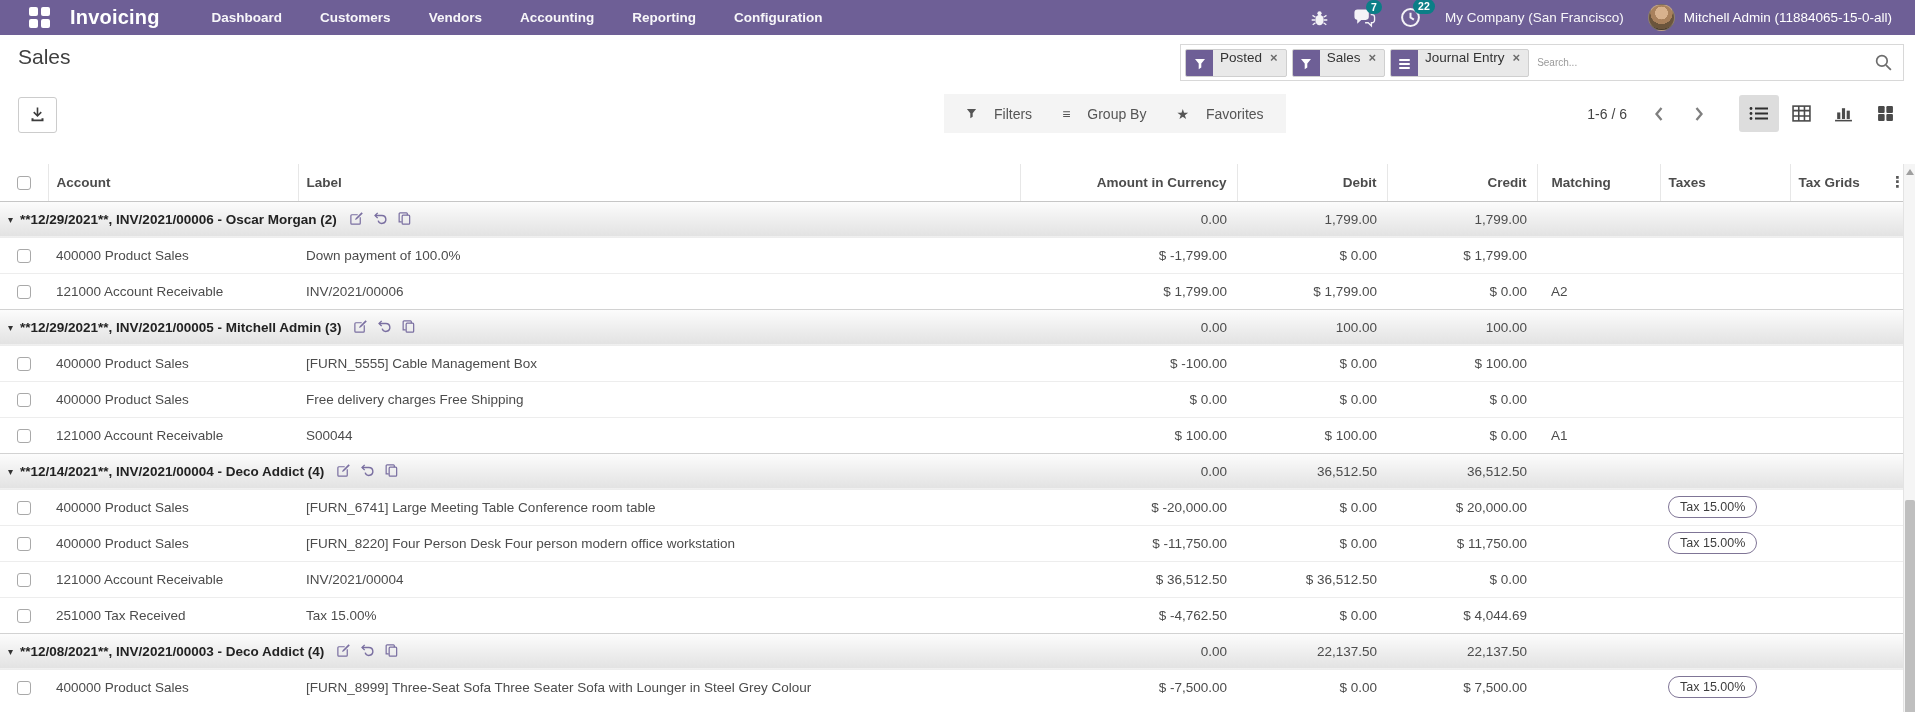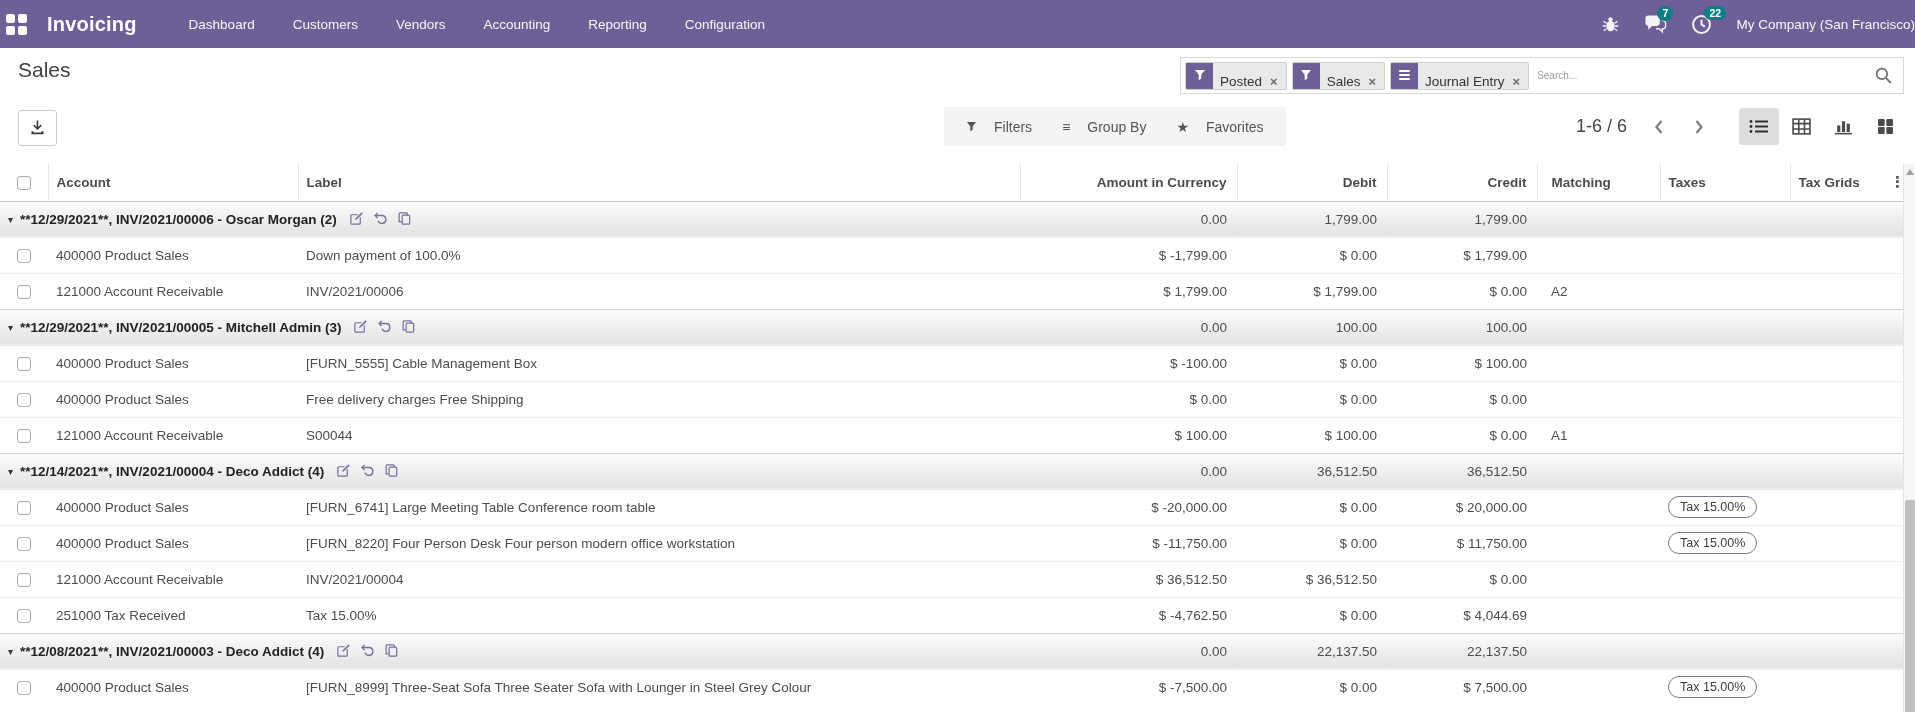--- a/index.html
+++ b/index.html
@@ -4,51 +4,51 @@
 <style>
   :root { --brand:#6e5f96; --badge:#0b7e87; }
   * { box-sizing:border-box; }
   html,body { margin:0; padding:0; }
   body {
     width:1915px; height:712px; overflow:hidden; position:relative;
     font-family:"Liberation Sans","DejaVu Sans",sans-serif;
     background:#fff; color:#4c4c4c;
   }
   
-  .navbar { height:48px; background:var(--brand); display:flex; align-items:center; padding:0 0; color:#fff; }
+  .navbar { height:35px; background:var(--brand); display:flex; align-items:center; padding:0 23px; color:#fff; }
   .apps { width:21px; height:21px; display:grid; grid-template-columns:9px 9px; grid-template-rows:9px 9px; gap:3px; margin:0 20px 0 6px; cursor:pointer; }
   .apps span { background:#fff; border-radius:2px; }
   .brand { font-size:20px; font-weight:700; margin-right:52px; letter-spacing:.2px; cursor:pointer; }
   .nav-menus { display:flex; gap:38px; font-size:13.5px; }
-  .nav-menus span { cursor:pointer; opacity:.95; }
+  .nav-menus span { cursor:pointer; opacity:.95;font-weight:bold; }
   .nav-right { margin-left:auto; display:flex; align-items:center; gap:24px; font-size:13.5px; }
   .icon-wrap { position:relative; display:flex; align-items:center; cursor:pointer; }
   .badge { position:absolute; top:-8px; left:13px; background:var(--badge); border-radius:10px; font-size:10.5px; font-weight:700; color:#fff; padding:2px 5px; min-width:10px; text-align:center; line-height:1; }
   .company { cursor:pointer; opacity:.95; }
   .user { display:flex; align-items:center; gap:9px; cursor:pointer; }
   .avatar { width:27px; height:27px; border-radius:50%; background:radial-gradient(circle at 50% 32%, #d8b28e 0 30%, #a9815c 31% 52%, #6b553c 53% 75%, #4a3c2c 76%); border:1px solid rgba(255,255,255,.25); }
   
   .control-panel { position:relative; height:118px; background:#fff; }
   .page-title { position:absolute; left:18px; top:10px; font-size:21px; font-weight:400; color:#3f3f3f; margin:0; }
   .searchbar { position:absolute; top:9px; right:11px; width:724px; height:37px; border:1px solid #d8d8d8; background:#fff; display:flex; align-items:center; padding:0 10px 0 4px; }
   .facets { display:flex; gap:5px; align-items:center; }
-  .facet { display:flex; align-items:flex-end; height:28px; background:#e9e9e9; border:1px solid #cfcfcf; border-radius:2px; overflow:hidden; cursor:pointer; }
+  .facet { display:flex; align-items:flex-start; height:28px; background:#e9e9e9; border:1px solid #cfcfcf; border-radius:2px; overflow:hidden; cursor:pointer; }
   .facet-icon { width:27px; height:28px; background:var(--brand); display:flex; align-items:center; justify-content:center; flex:none; }
   .facet-bars { display:flex; flex-direction:column; gap:2px; }
   .facet-bars i { width:11px; height:2px; background:#fff; border-radius:1px; }
   .facet-label { padding:0 7px; font-size:13.5px; color:#333; white-space:nowrap; }
   .facet-x { padding:0 8px 0 1px; color:#6b6b6b; font-weight:700; font-size:13px; cursor:pointer; }
   .search-input { border:0; outline:0; flex:1; min-width:50px; font-size:10px; color:#444; padding-left:8px; font-family:inherit; }
   .search-input::placeholder { color:#9a9a9a; }
   .mag-btn { flex:none; cursor:pointer; display:flex; align-items:center; }
   .export-btn { position:absolute; left:18px; top:62px; width:39px; height:36px; border:1px solid #ccc; border-radius:3px; background:#fff; display:flex; align-items:center; justify-content:center; cursor:pointer; }
   .search-opts { position:absolute; left:944px; top:59px; height:39px; background:#f4f4f4; display:flex; align-items:center; gap:30px; padding:0 22px; font-size:14px; color:#555; }
   .opt { display:flex; align-items:center; gap:17px; cursor:pointer; white-space:nowrap; }
   .opt .glyph { font-size:14px; color:#555; }
-  .pager { position:absolute; right:208px; top:59px; height:39px; display:flex; align-items:center; gap:24px; font-size:18px; color:#444; }
+  .pager { position:absolute; right:208px; top:59px; height:39px; display:flex; align-items:center; gap:24px; font-size:14px; color:#444; }
   .pg-arrow { cursor:pointer; display:flex; align-items:center; padding:2px; }
   .view-switcher { position:absolute; right:10px; top:59px; height:39px; display:flex; align-items:center; gap:2px; }
   .vs-btn { width:40px; height:37px; display:flex; align-items:center; justify-content:center; border-radius:3px; cursor:pointer; }
   .vs-btn.active { background:#ddd; }
   
   .list { position:absolute; top:164px; left:0; width:1903px; bottom:8px; overflow:hidden; }
   table { width:1903px; border-collapse:collapse; table-layout:fixed; font-size:13.5px; }
   thead th { height:37px; font-weight:700; color:#4c4c4c; text-align:left; padding:0 10px 0 8px; border-bottom:1px solid #c6c6c6; border-right:1px solid #e7e7e7; background:#fff; white-space:nowrap; overflow:hidden; cursor:pointer; }
   thead th.no-r { border-right:0; }
   tbody td { height:36px; padding:0 10px 0 8px; border-top:1px solid #ededed; white-space:nowrap; overflow:hidden; }
@@ -108,20 +108,24 @@
       <span class="badge">7</span>
     </div>
     <div class="icon-wrap">
       <svg width="21" height="21" viewBox="0 0 20 20">
           <circle cx="10" cy="10" r="8" fill="none" stroke="#fff" stroke-width="1.9" opacity=".92"></circle>
           <path d="M10 5.4V10l3.2 2.1" stroke="#fff" stroke-width="1.9" fill="none" opacity=".92"></path>
         </svg>
       <span class="badge">22</span>
     </div>
     <div class="company">My Company (San Francisco)</div>
+    <div class="user">
+      <div class="avatar"></div>
+      <span>Mitchell Admin (11884065-15-0-all)</span>
+    </div>
   </div>
 </header>
 
 <div class="control-panel">
   <h1 class="page-title">Sales</h1>
 
   <div class="searchbar">
     <div class="facets" id="facets">
         <div class="facet">
           <span class="facet-icon">

